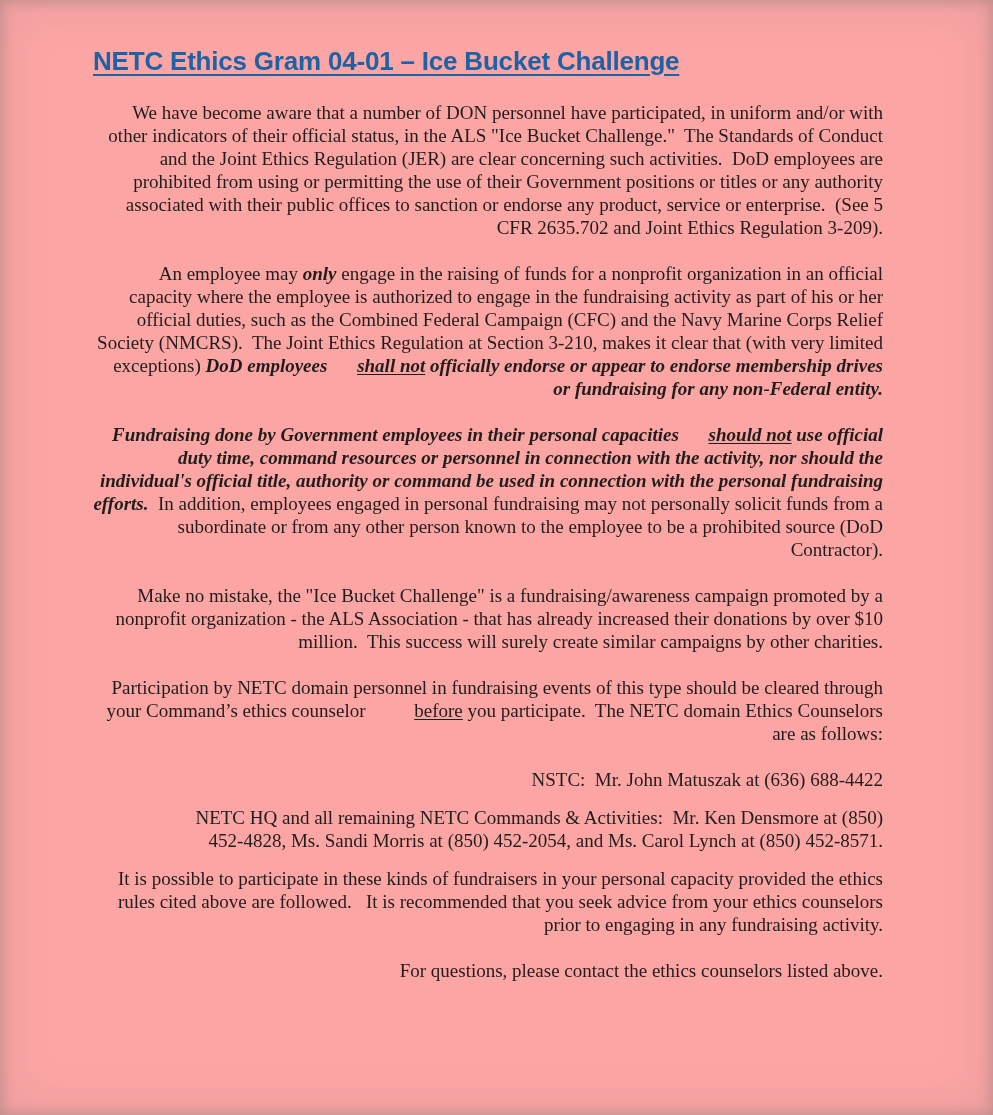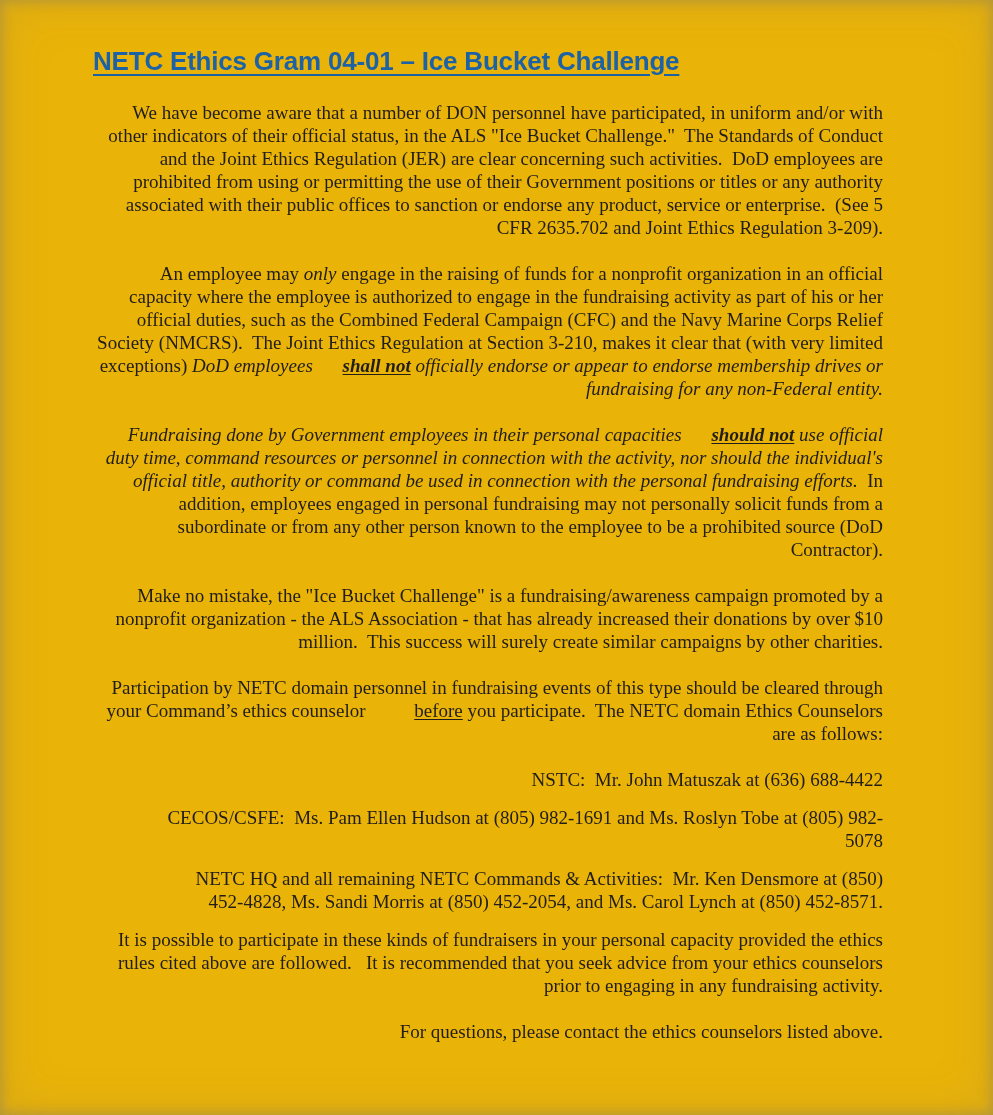--- a/index.html
+++ b/index.html
@@ -10,21 +10,21 @@
     width: 993px;
     height: 1115px;
     background: #f6f5f2;
     overflow: hidden;
   }
   .page {
     box-sizing: border-box;
     width: 993px;
     height: 1115px;
     padding: 46px 110px 0 93px;
-    background: #eab308;
+    background: #fca5a5;
     
     box-shadow:
       inset 0 0 12px 2px rgba(118, 116, 110, 0.38),
       inset 0 0 48px 4px rgba(118, 116, 110, 0.16);
   }
   .title {
     font-family: "Liberation Sans", "DejaVu Sans", sans-serif;
     font-size: 26px;
     font-weight: bold;
     color: #1d62a5;
@@ -41,34 +41,33 @@
   }
   .para {
     margin: 0 0 23px 0;
     white-space: pre-wrap;
     text-align: right;
   }
   .para.list-item {
     margin: 0 0 15px 0;
     padding-left: 63px;
   }
-  .bi  { font-weight: normal; font-style: italic; }
+  .bi  { font-weight: bold; font-style: italic; }
   .biu { font-weight: bold; font-style: italic; text-decoration: underline; text-underline-offset: 2px; margin-left: 25px; }
   .u   { text-decoration: underline; text-underline-offset: 2px; margin-left: 44px; }
 </style>
 </head>
 <body>
 
 <div class="page">
   <h1 class="title">NETC Ethics Gram 04-01 – Ice Bucket Challenge</h1>
   <div class="doc-body">
       <p class="para"><span>We have become aware that a number of DON personnel have participated, in uniform and/or with other indicators of their official status, in the ALS "Ice Bucket Challenge."  The Standards of Conduct and the Joint Ethics Regulation (JER) are clear concerning such activities.  DoD employees are prohibited from using or permitting the use of their Government positions or titles or any authority associated with their public offices to sanction or endorse any product, service or enterprise.  (See 5 CFR 2635.702 and Joint Ethics Regulation 3-209).</span></p>
       <p class="para"><span>An employee may </span><span class="bi">only</span><span> engage in the raising of funds for a nonprofit organization in an official capacity where the employee is authorized to engage in the fundraising activity as part of his or her official duties, such as the Combined Federal Campaign (CFC) and the Navy Marine Corps Relief Society (NMCRS).  The Joint Ethics Regulation at Section 3-210, makes it clear that (with very limited exceptions) </span><span class="bi">DoD employees </span><span class="biu">shall not</span><span class="bi"> officially endorse or appear to endorse membership drives or fundraising for any non-Federal entity.</span></p>
       <p class="para"><span class="bi">Fundraising done by Government employees in their personal capacities </span><span class="biu">should not</span><span class="bi"> use official duty time, command resources or personnel in connection with the activity, nor should the individual's official title, authority or command be used in connection with the personal fundraising efforts.</span><span>  In addition, employees engaged in personal fundraising may not personally solicit funds from a subordinate or from any other person known to the employee to be a prohibited source (DoD Contractor).</span></p>
       <p class="para"><span>Make no mistake, the "Ice Bucket Challenge" is a fundraising/awareness campaign promoted by a nonprofit organization - the ALS Association - that has already increased their donations by over $10 million.  This success will surely create similar campaigns by other charities.</span></p>
       <p class="para"><span>Participation by NETC domain personnel in fundraising events of this type should be cleared through your Command’s ethics counselor </span><span class="u">before</span><span> you participate.  The NETC domain Ethics Counselors are as follows:</span></p>
       <p class="para list-item"><span>NSTC:  Mr. John Matuszak at (636) 688-4422</span></p>
-      <p class="para list-item"><span>CECOS/CSFE:  Ms. Pam Ellen Hudson at (805) 982-1691 and Ms. Roslyn Tobe at (805) 982-5078</span></p>
       <p class="para list-item"><span>NETC HQ and all remaining NETC Commands &amp; Activities:  Mr. Ken Densmore at (850) 452-4828, Ms. Sandi Morris at (850) 452-2054, and Ms. Carol Lynch at (850) 452-8571.</span></p>
       <p class="para"><span>It is possible to participate in these kinds of fundraisers in your personal capacity provided the ethics rules cited above are followed.   It is recommended that you seek advice from your ethics counselors prior to engaging in any fundraising activity.</span></p>
       <p class="para"><span>For questions, please contact the ethics counselors listed above.</span></p>
     </div>
 </div>
 
 </body></html>

